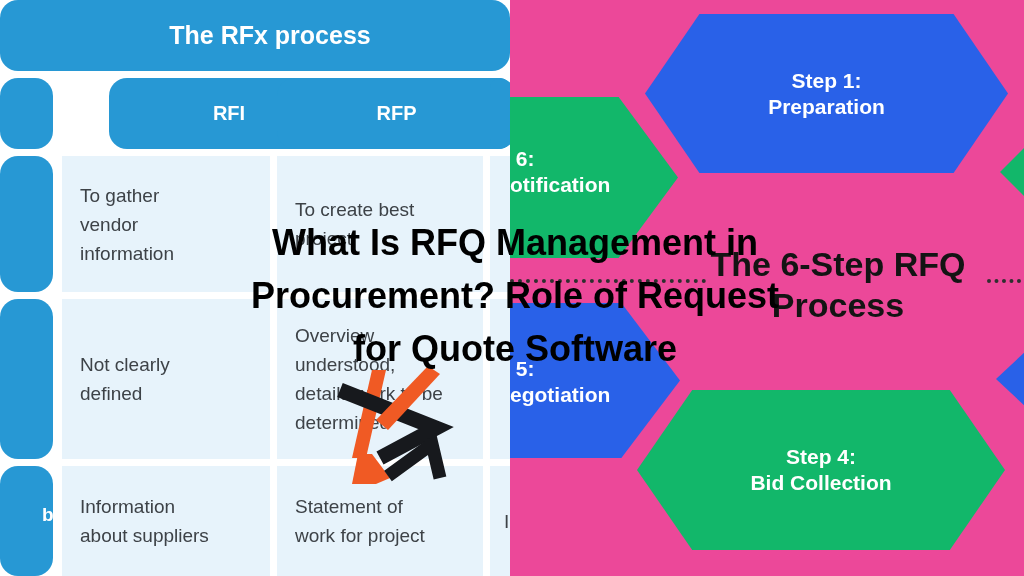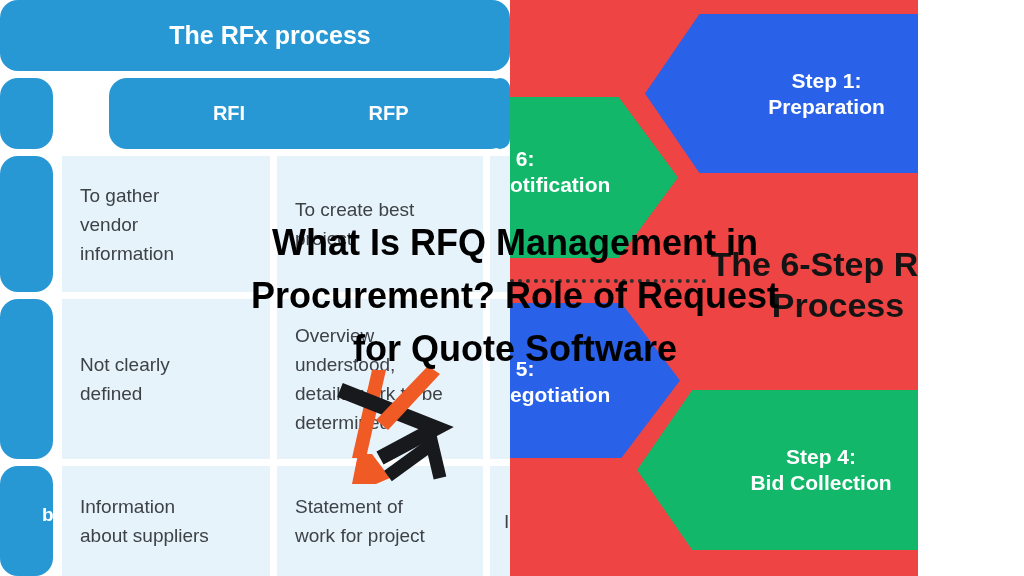--- a/index.html
+++ b/index.html
@@ -13,21 +13,21 @@
   .tblue{background:#2798d4;border-radius:18px;}
   .tcell{background:#e7f3fb;}
   .table-title{left:0;top:0;width:510px;height:71px;color:#fff;font-size:25px;font-weight:bold;
                display:flex;align-items:center;justify-content:center;padding-left:30px;box-sizing:border-box;}
   .colhead{color:#fff;font-size:20px;font-weight:bold;display:flex;align-items:center;justify-content:center;}
   .body-text{color:#3d4247;font-size:19px;line-height:29px;display:flex;flex-direction:column;
              justify-content:center;padding-left:18px;padding-right:6px;box-sizing:border-box;}
   .rowlabel{color:#fff;font-size:19px;font-weight:bold;padding-left:41px;}
 
   
-  #diagram-panel{left:510px;top:0;width:408px;height:576px;background:#ef4444;overflow:hidden;z-index:1;}
+  #diagram-panel{left:510px;top:0;width:514px;height:576px;background:#ec4899;overflow:hidden;z-index:1;}
   .hex{display:flex;align-items:center;justify-content:center;text-align:center;
        color:#fff;font-size:21px;font-weight:bold;line-height:26px;}
   .hex-blue{background:#2961e8;}
   .hex-green{background:#12b76a;}
   .hex6{clip-path:polygon(23% 0,77% 0,100% 50%,77% 100%,23% 100%,0 50%);}
   .hex15{clip-path:polygon(15% 0,85% 0,100% 50%,85% 100%,15% 100%,0 50%);}
   .tri-left{clip-path:polygon(0 50%,100% 0,100% 100%);}
   .hex-frag{color:#fff;font-size:21px;font-weight:bold;line-height:26px;}
   .dotted{border-top:4px dotted #2f2f2f;height:0;}
   .diagram-title{color:#141414;font-size:34px;font-weight:bold;line-height:41px;text-align:center;}
@@ -39,21 +39,21 @@
 </style>
 </head>
 <body>
 
 <div id="table-panel" class="abs">
 
   <div class="abs tblue table-title">The RFx process</div>
 
   <div class="abs tblue" style="left:0;top:78px;width:53px;height:71px;"></div>
   <div class="abs tblue colhead" style="left:74px;top:78px;width:240px;height:71px;margin-left:35px;">RFI</div>
-  <div class="abs tblue colhead" style="left:269px;top:78px;width:239px;height:71px;">RFP</div>
+  <div class="abs tblue colhead" style="left:277px;top:78px;width:239px;height:71px;">RFP</div>
   <div class="abs tblue" style="left:490px;top:78px;width:20px;height:71px;"></div>
 
   <div class="abs tblue" style="left:0;top:156px;width:53px;height:136px;"></div>
   <div class="abs tcell body-text pre" style="left:62px;top:156px;width:208px;height:136px;">To gather
 vendor
 information</div>
   <div class="abs tcell body-text pre" style="left:277px;top:156px;width:206px;height:136px;">To create best
 project</div>
   <div class="abs tcell" style="left:490px;top:156px;width:20px;height:136px;"></div>
 

